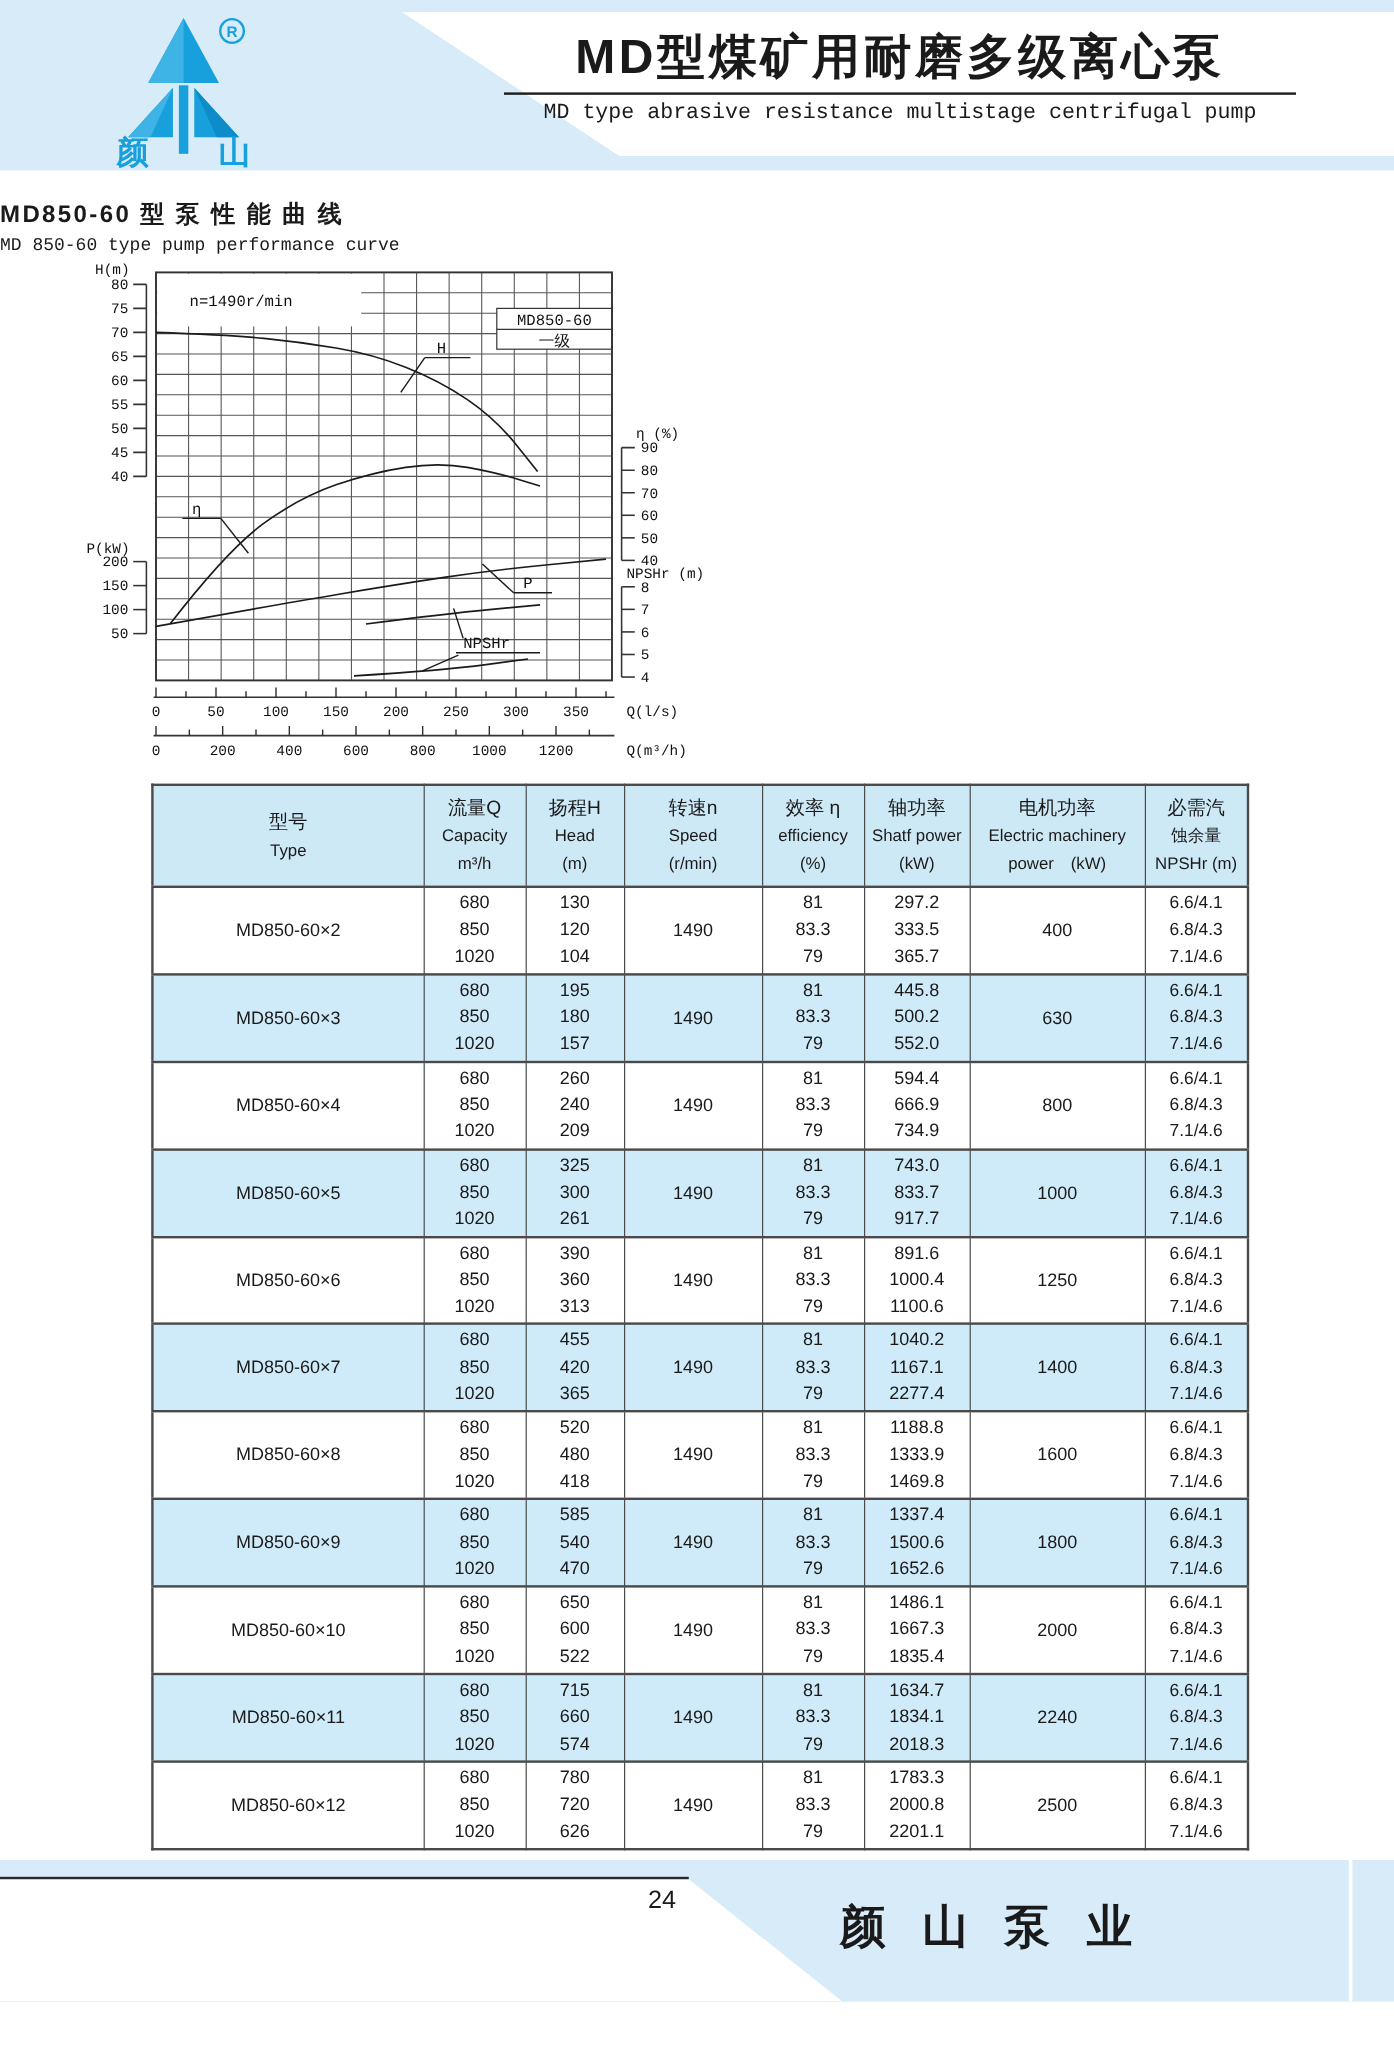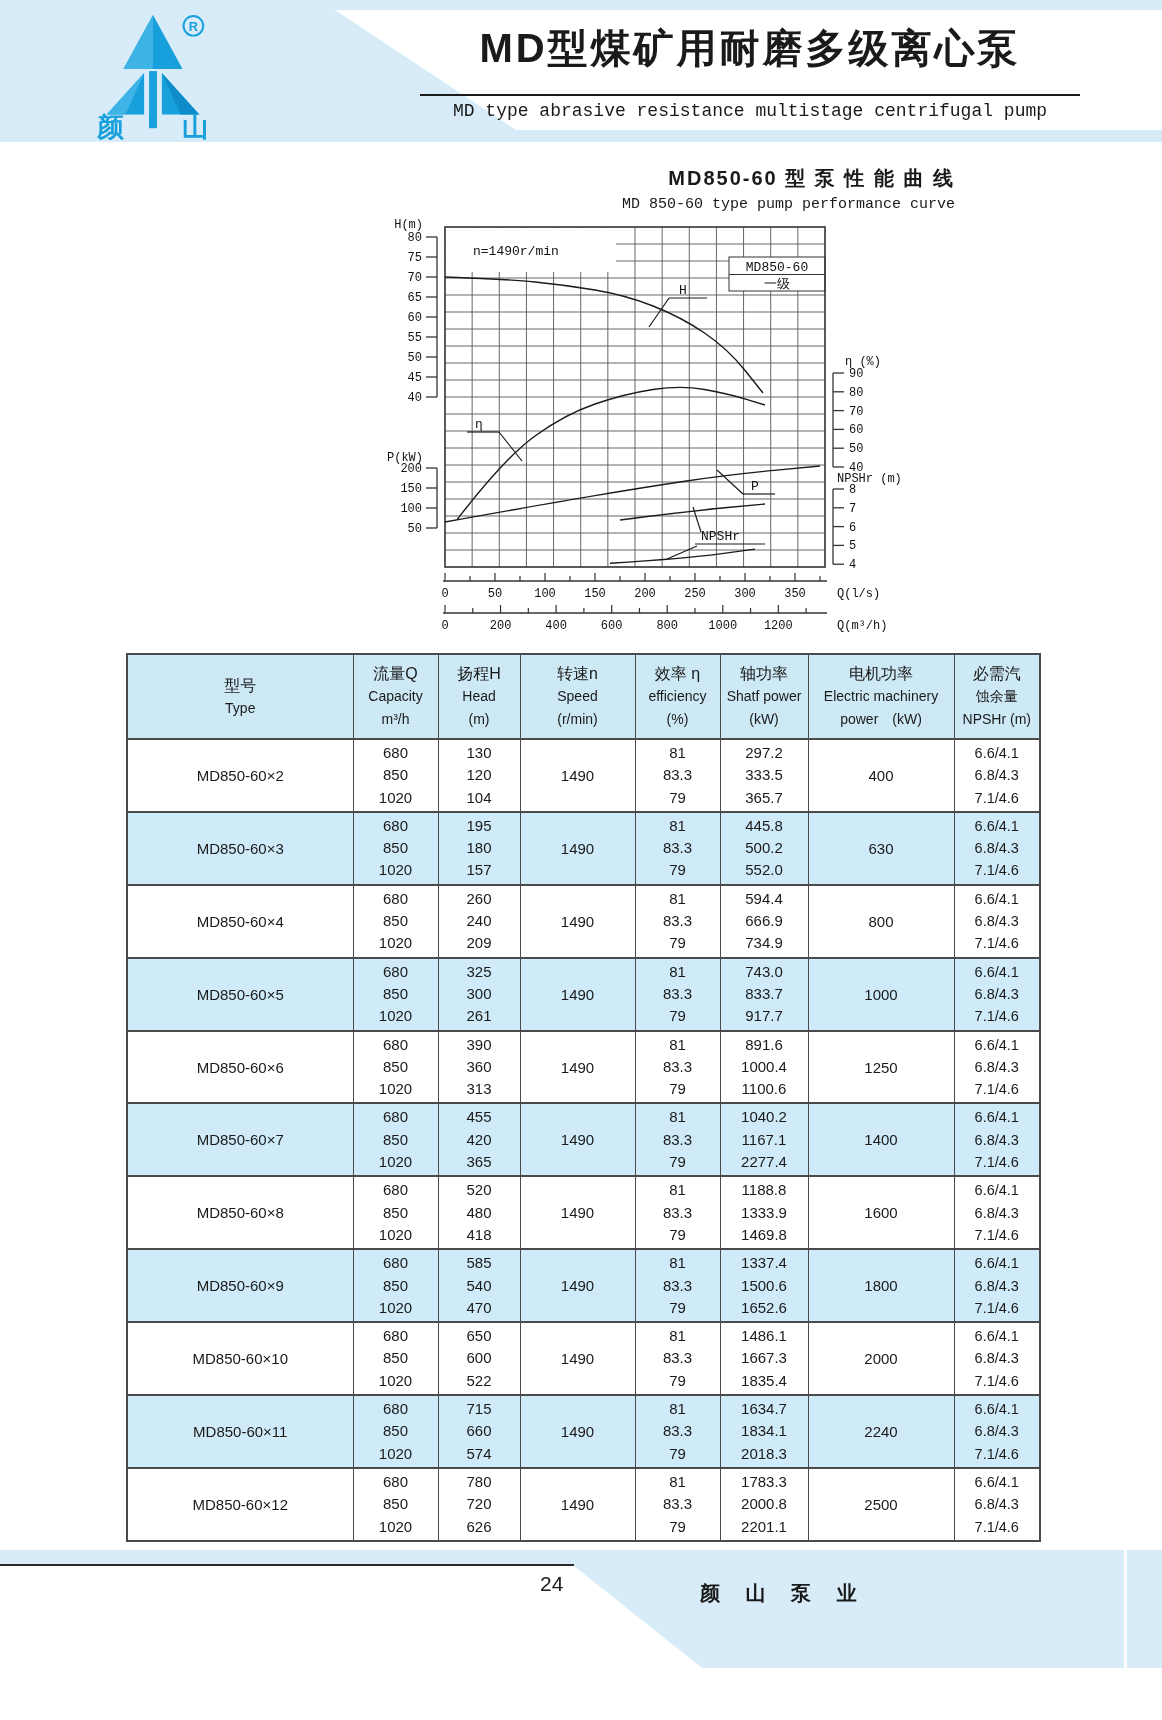--- a/index.html
+++ b/index.html
@@ -13,25 +13,25 @@
   html,body{margin:0;padding:0;background:#fff;}
   .page{position:relative;width:1162px;height:1720px;background:#fff;overflow:hidden;
         font-family:"Liberation Sans","DejaVu Sans",sans-serif;color:var(--ink);}
   
   .header{position:absolute;top:0;left:0;width:1162px;height:142px;background:var(--band);}
   .header-cut{position:absolute;inset:0;background:#fff;
       clip-path:polygon(335px 10px,1162px 10px,1162px 130px,516px 130px);}
   .logo{position:absolute;left:68px;top:12px;width:170px;height:128px;}
   .titles{position:absolute;left:420px;top:26px;width:660px;text-align:center;}
   .title-zh{font-size:40px;font-weight:bold;letter-spacing:3px;line-height:1.1;
-      border-bottom:2px solid #1b1b1b;padding-bottom:24px;margin:0;}
+      border-bottom:2px solid #1b1b1b;padding-bottom:7px;margin:0;}
   .title-en{font-family:"Liberation Mono","DejaVu Sans Mono",monospace;
       font-size:18px;margin-top:5px;letter-spacing:0px;}
   
-  .chart-section{position:absolute;top:165px;left:0;width:955px;text-align:right;}
+  .chart-section{position:absolute;top:165px;left:0;width:955px;text-align:left;}
   .chart-title{font-size:20px;font-weight:bold;letter-spacing:2px;}
   .chart-subtitle{font-family:"Liberation Mono","DejaVu Sans Mono",monospace;
       font-size:15px;margin-top:4px;}
   .chart-svg{margin-top:2px;}
   .chart-svg text{font-family:"Liberation Mono","DejaVu Sans Mono",monospace;fill:#111;}
   
   .table-section{position:absolute;top:653px;left:126px;width:913px;}
   table{width:100%;border-collapse:collapse;table-layout:fixed;
       border:2px solid var(--line);}
   th,td{border-left:1.5px solid var(--line);text-align:center;vertical-align:middle;
@@ -45,21 +45,21 @@
   tbody td div{line-height:22.3px;}
   tbody tr.alt td{background:var(--rowalt);}
   td.c-npshr div{font-size:14.5px;}
   
   .footer{position:absolute;top:1550px;left:0;width:1162px;height:118px;
       background:var(--band);overflow:hidden;}
   .footer-cut{position:absolute;inset:0;background:#fff;
       clip-path:polygon(0 16px,574px 16px,702px 118px,0 118px);}
   .footer-rule{position:absolute;top:14px;left:0;width:574px;height:2px;background:#2b2b2b;}
   .page-num{position:absolute;left:540px;top:22px;font-size:21px;}
-  .footer-company{position:absolute;left:700px;top:30px;font-size:20px;font-weight:bold;
+  .footer-company{position:absolute;left:700px;top:30px;font-size:38px;font-weight:bold;
       letter-spacing:10px;}
   .footer-brand{position:absolute;left:784px;top:30px;font-size:56px;font-weight:bold;
       letter-spacing:5px;color:#fff;white-space:nowrap;}
   .footer-vline{position:absolute;left:1124px;top:0;width:3px;height:118px;background:#fff;}
 </style>
 </head>
 <body>
 
 <div class="page">
 

